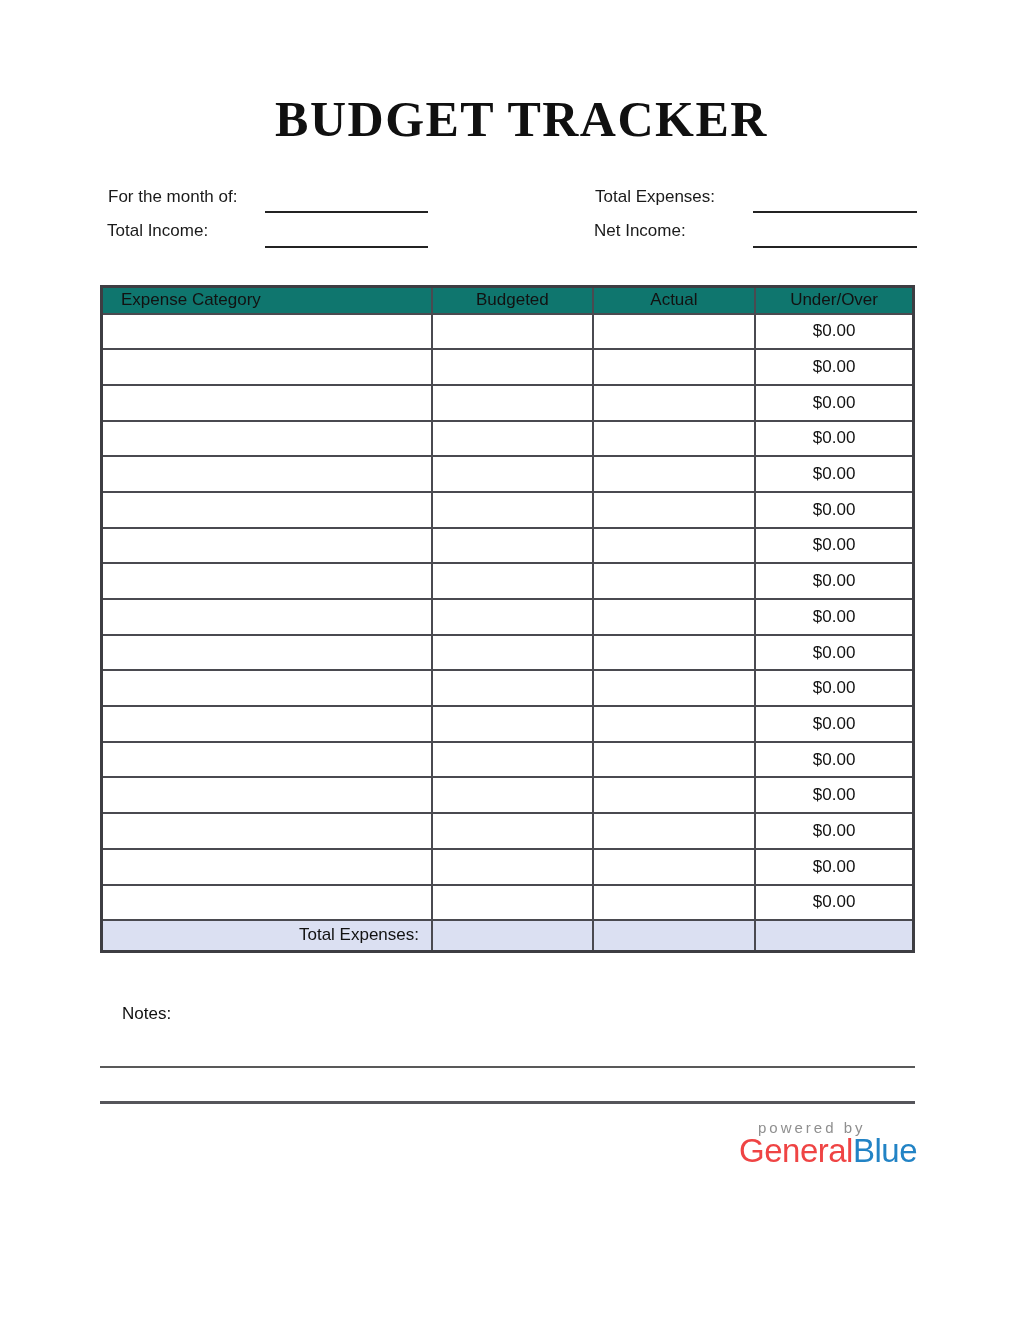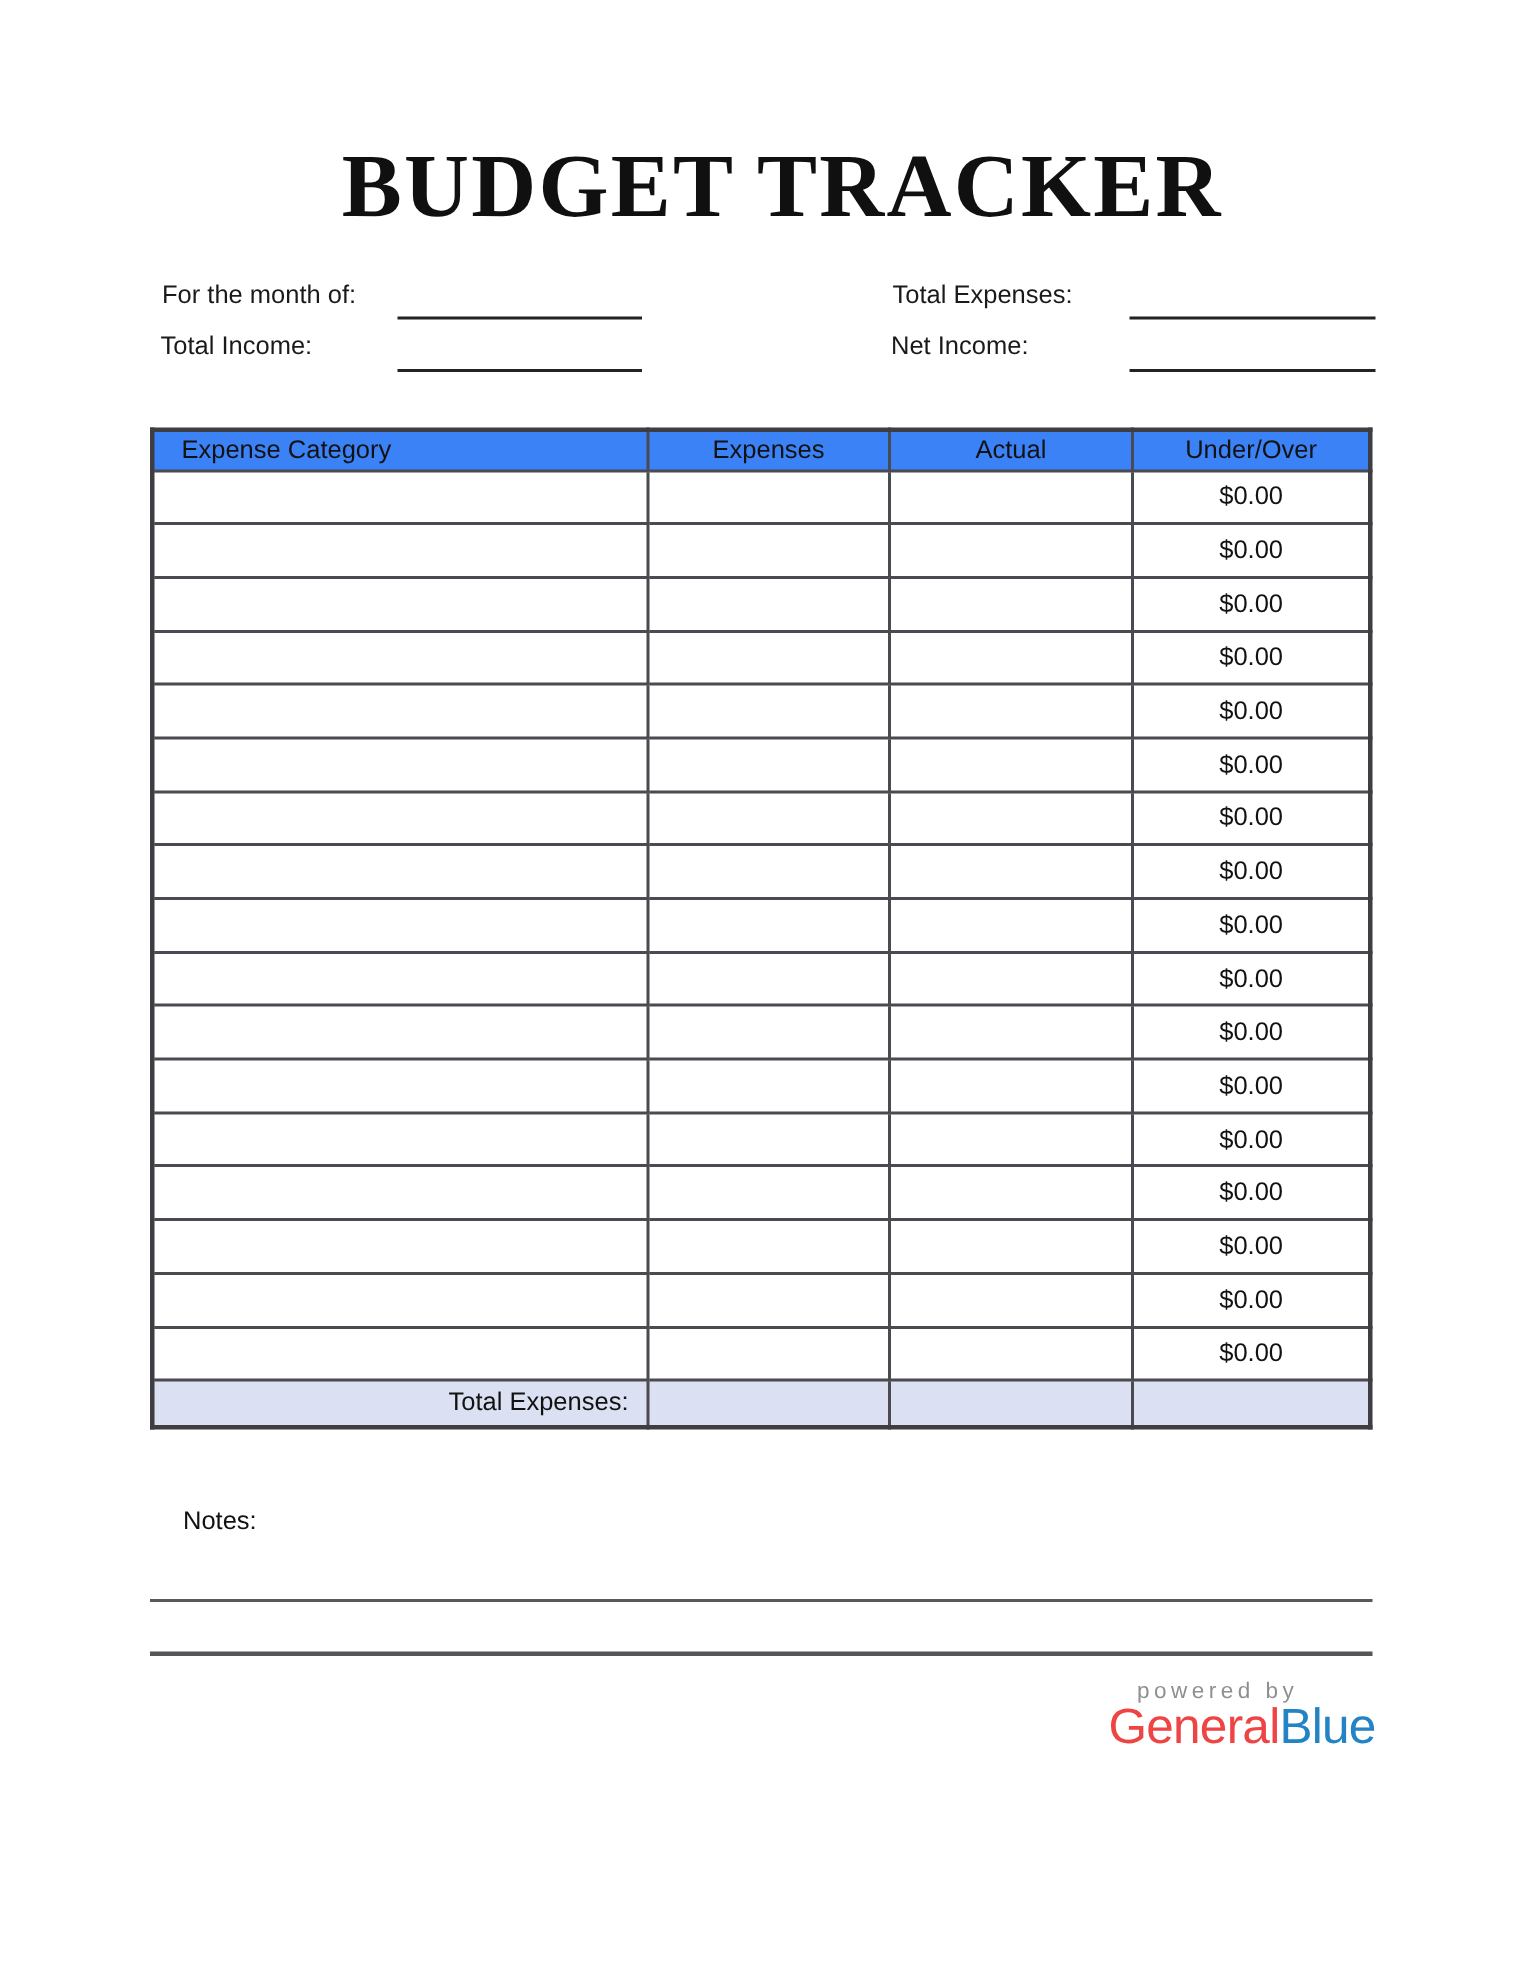--- a/index.html
+++ b/index.html
@@ -10,42 +10,42 @@
     background:#ffffff;
     font-family:"Liberation Sans", sans-serif;
     color:#111111;
     overflow:hidden;
   }
   .title {
     position:absolute; top:90px; left:0; width:100%;
     text-align:center;
     font-family:"Liberation Serif", serif;
     font-weight:bold;
-    font-size:60px;
+    font-size:50px;
     letter-spacing:1.5px;
     color:#101010;
     padding-left:23px;
   }
   .label { position:absolute; font-size:17px; color:#1a1a1a; white-space:nowrap; }
   .fill-line { position:absolute; height:0; border-top:2px solid #232323; }
 
   table.budget {
     position:absolute; left:100px; top:285px;
     width:815px;
     border-collapse:collapse;
     table-layout:fixed;
     font-size:17px;
     color:#121212;
   }
   table.budget, table.budget th, table.budget td {
     border:2px solid #4a4a50;
   }
   table.budget { border-width:3px; border-color:#3d3d42; }
   table.budget thead th {
-    background:#3b82f6;
+    background:#0f766e;
     font-weight:normal;
     height:27px;
     text-align:center;
     vertical-align:middle;
   }
   table.budget thead th.cat { text-align:left; padding-left:18px; }
   table.budget tbody tr { height:35.7px; }
   table.budget tbody td { vertical-align:middle; }
   table.budget td.amount { text-align:center; }
   table.budget tfoot td {
@@ -94,21 +94,21 @@
   <table class="budget">
     <colgroup>
       <col style="width:40.7%">
       <col style="width:19.8%">
       <col style="width:20.0%">
       <col style="width:19.5%">
     </colgroup>
     <thead>
       <tr>
         <th class="cat">Expense Category</th>
-        <th>Expenses</th>
+        <th>Budgeted</th>
         <th>Actual</th>
         <th>Under/Over</th>
       </tr>
     </thead>
     <tbody>
         <tr>
           <td></td>
           <td></td>
           <td></td>
           <td class="amount">$0.00</td>

